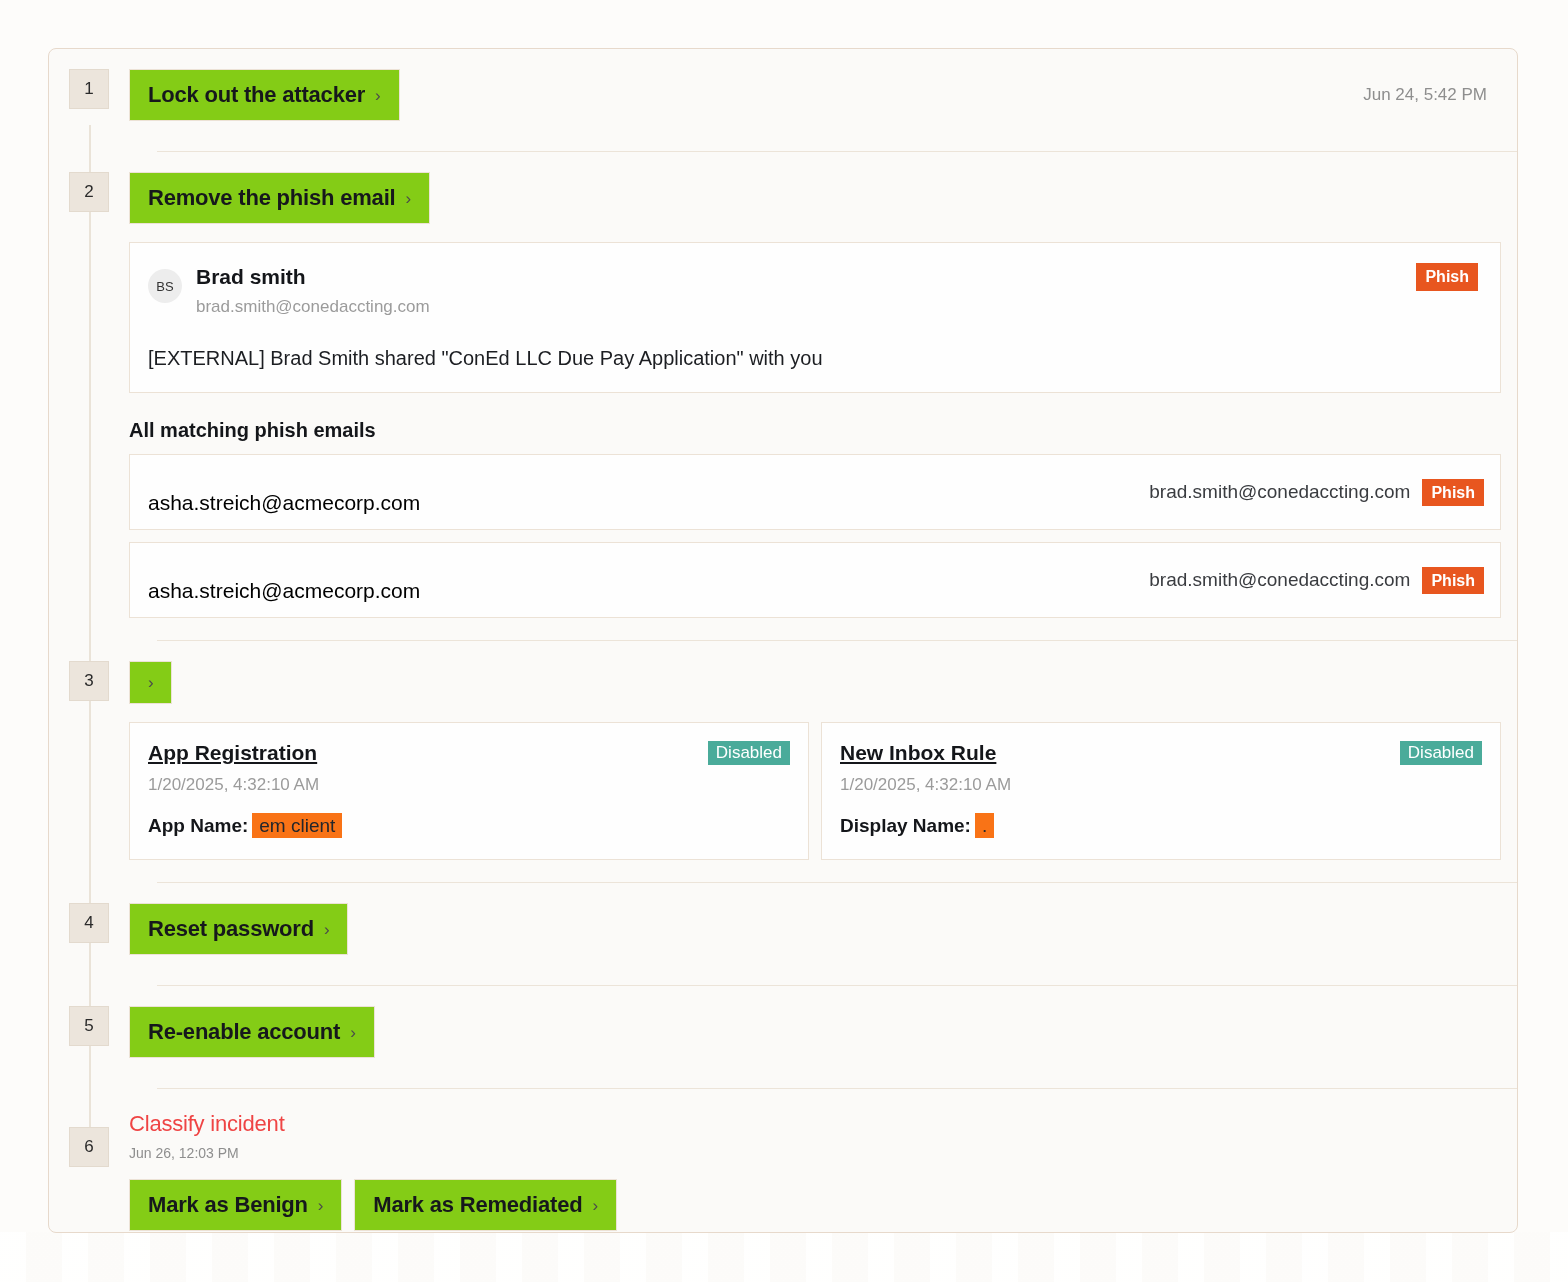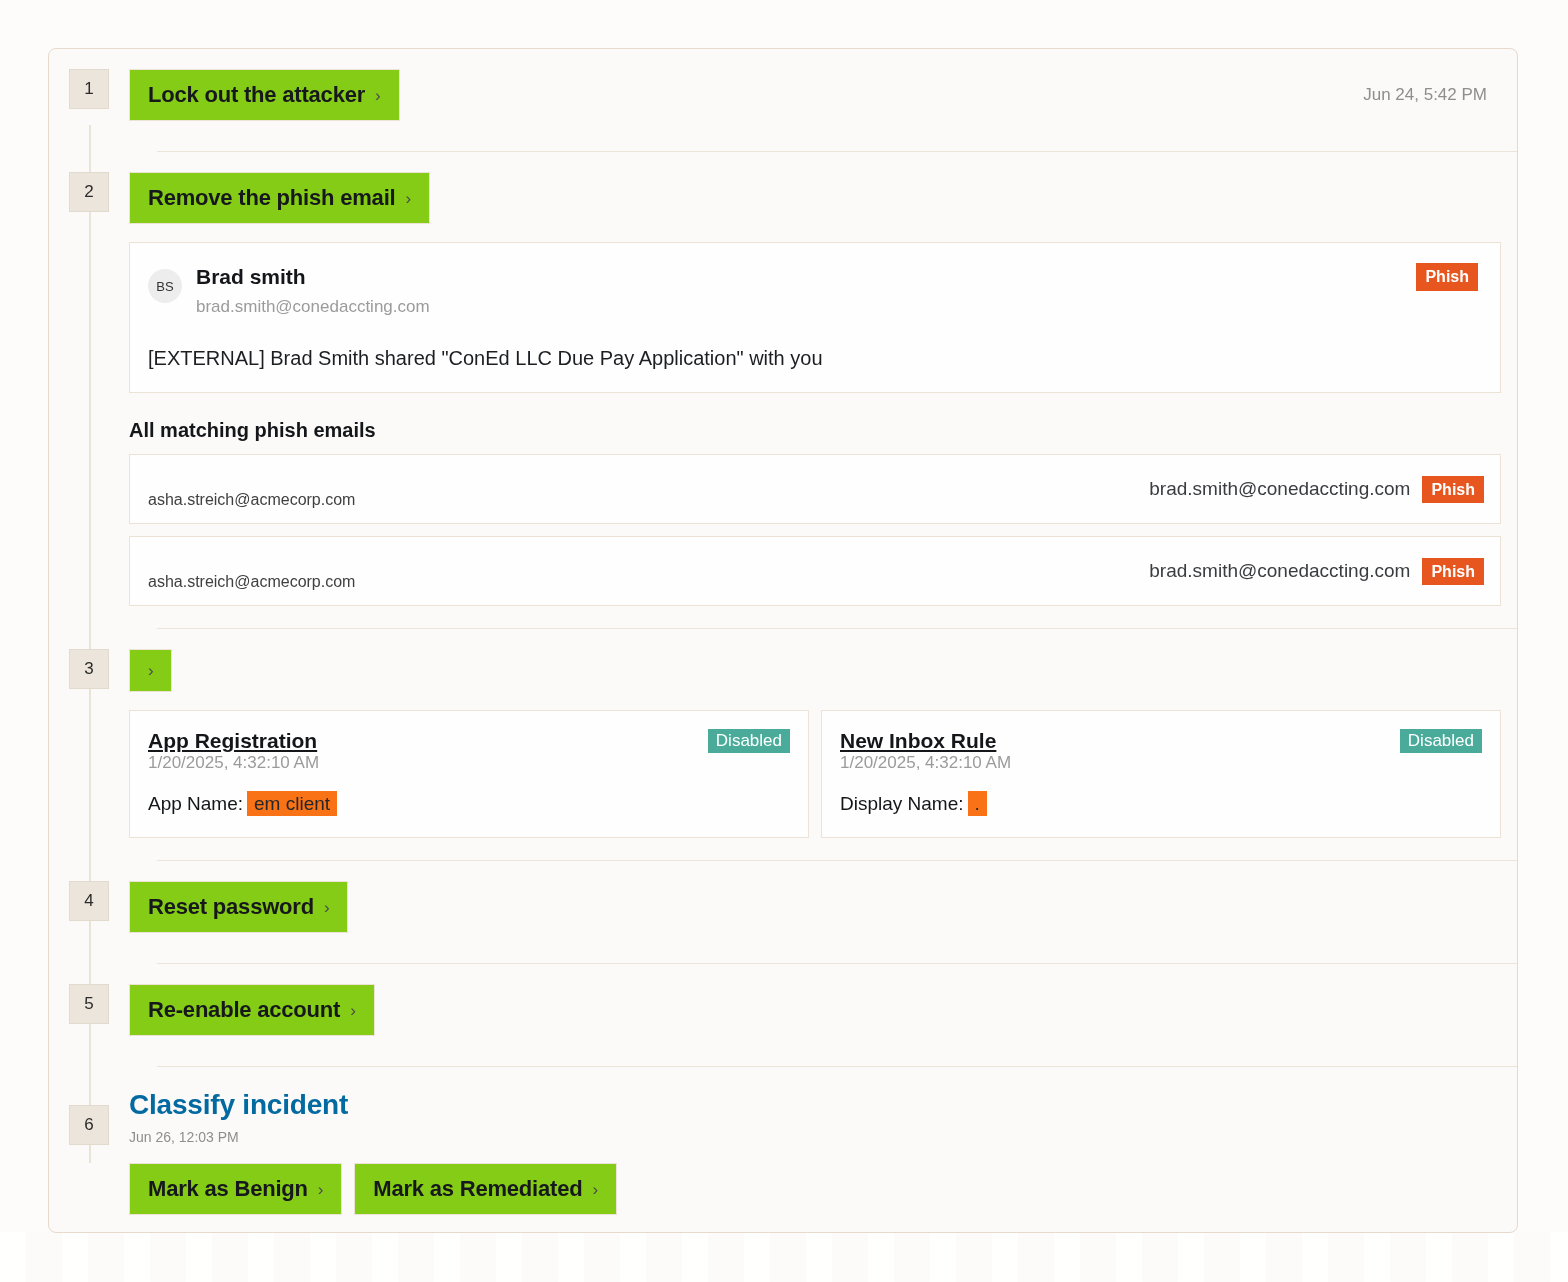--- a/index.html
+++ b/index.html
@@ -141,50 +141,50 @@
     font-size: 20px; font-weight: 700; color: #14161a;
   }
   .mail-row {
     margin-top: 12px;
     background: #fefefe;
     border: 1px solid #ece2d6;
     padding: 14px 16px 14px 18px;
     display: flex; align-items: center; justify-content: space-between;
     gap: 16px;
   }
-  .mail-row .to { font-size: 16px; color: #404040; margin-top: 22px; }
+  .mail-row .to { font-size: 21px; color: #000000; margin-top: 22px; }
   .mail-row .right { display: flex; align-items: center; gap: 12px; }
   .mail-row .from { font-size: 19px; color: #3a3c40; }
 
   
   .cards { display: flex; gap: 12px; margin-top: 18px; }
   .pcard {
     flex: 1 1 0; min-width: 0;
     background: #fefefe;
     border: 1px solid #ece2d6;
     padding: 18px 18px 22px 18px;
   }
   .pcard-head { display: flex; align-items: flex-start; justify-content: space-between; }
   .pcard-title { font-size: 21px; font-weight: 700; color: #14161a; text-decoration: underline; }
   .badge-disabled {
     background: #4aab9a; color: #ffffff;
     font-size: 17px; font-weight: 500;
     padding: 2px 8px; white-space: nowrap;
   }
-  .pcard-date { font-size: 17px; color: #9b9b9b; }
+  .pcard-date { font-size: 17px; color: #9b9b9b; margin-top: 10px; }
   .pcard-kv { margin-top: 20px; font-size: 19px; color: #14161a; }
-  .pcard-kv b { font-weight: 400; text-align: right; }
+  .pcard-kv b { font-weight: 700; text-align: right; }
   .chip {
     background: #f97316; color: #24262b;
     padding: 2px 7px; font-size: 19px;
     margin-left: 4px;
   }
 
   
-  .plain-title { font-size: 28px; font-weight: 700; color: #0369a1; letter-spacing: -0.2px; }
+  .plain-title { font-size: 22px; font-weight: 400; color: #ef4444; letter-spacing: -0.2px; }
   .plain-date { font-size: 14px; color: #8e8e8e; margin-top: 8px; }
   .btnrow { display: flex; gap: 12px; margin-top: 18px; }
 
   .pad-b { padding-bottom: 22px; }
 </style>
 </head>
 <body>
 
 <div id="root">
   <div class="texture"></div>

